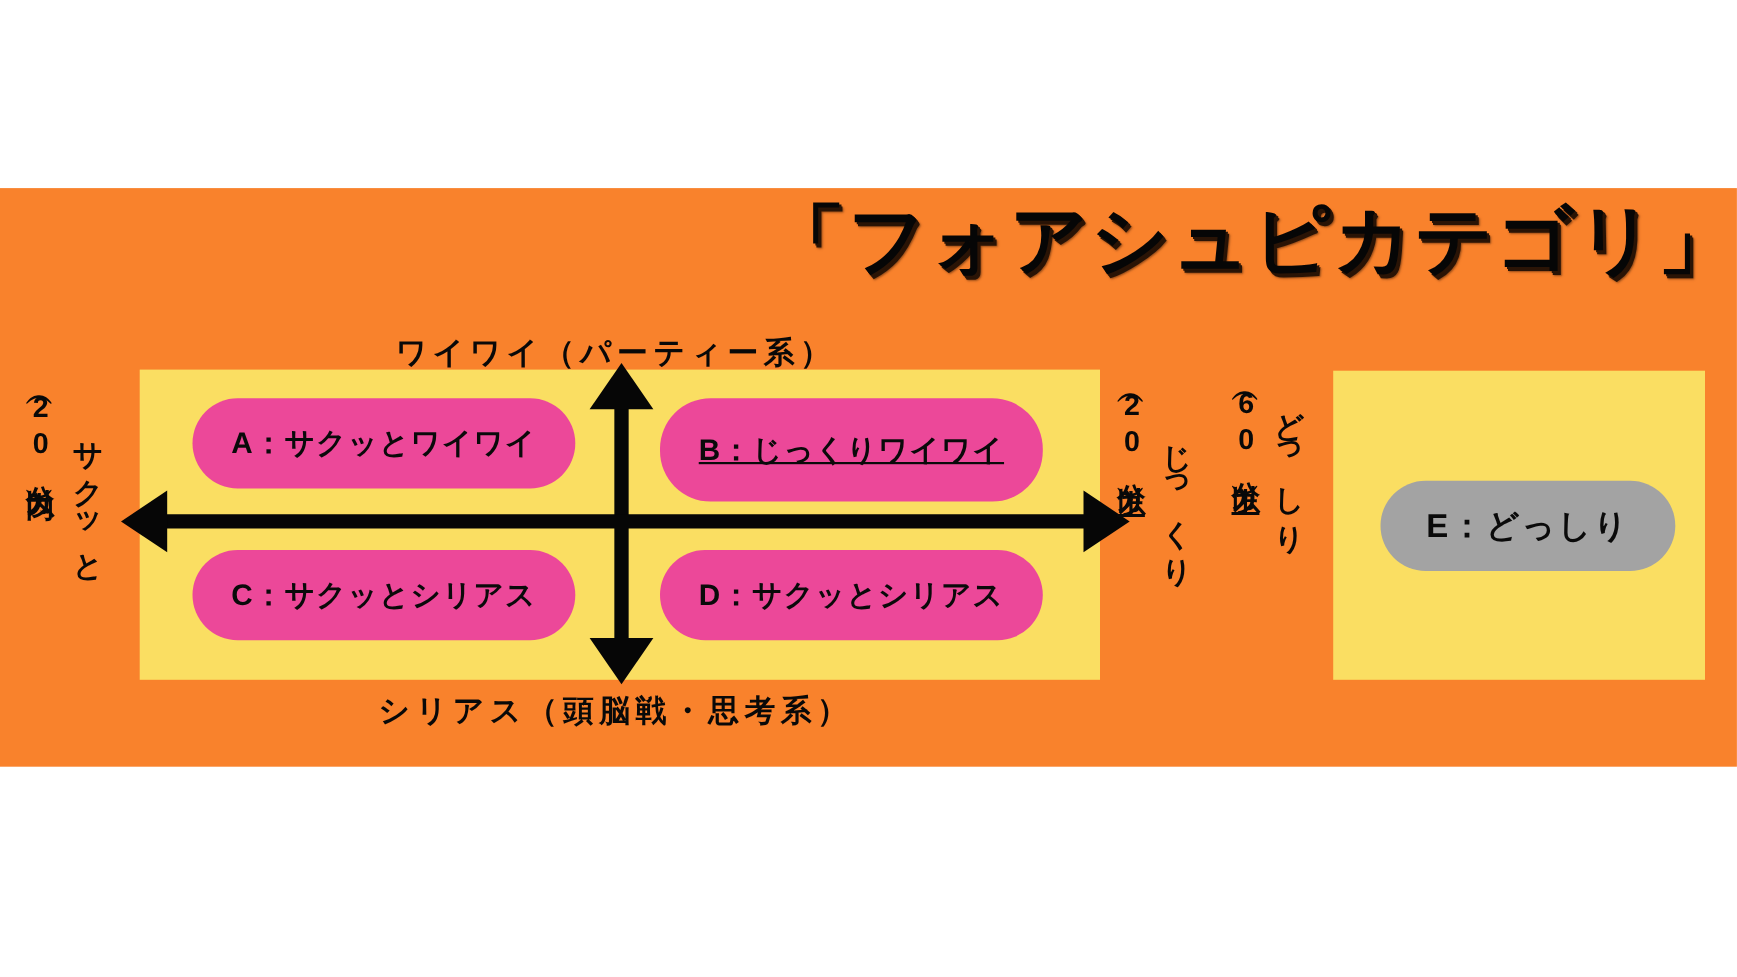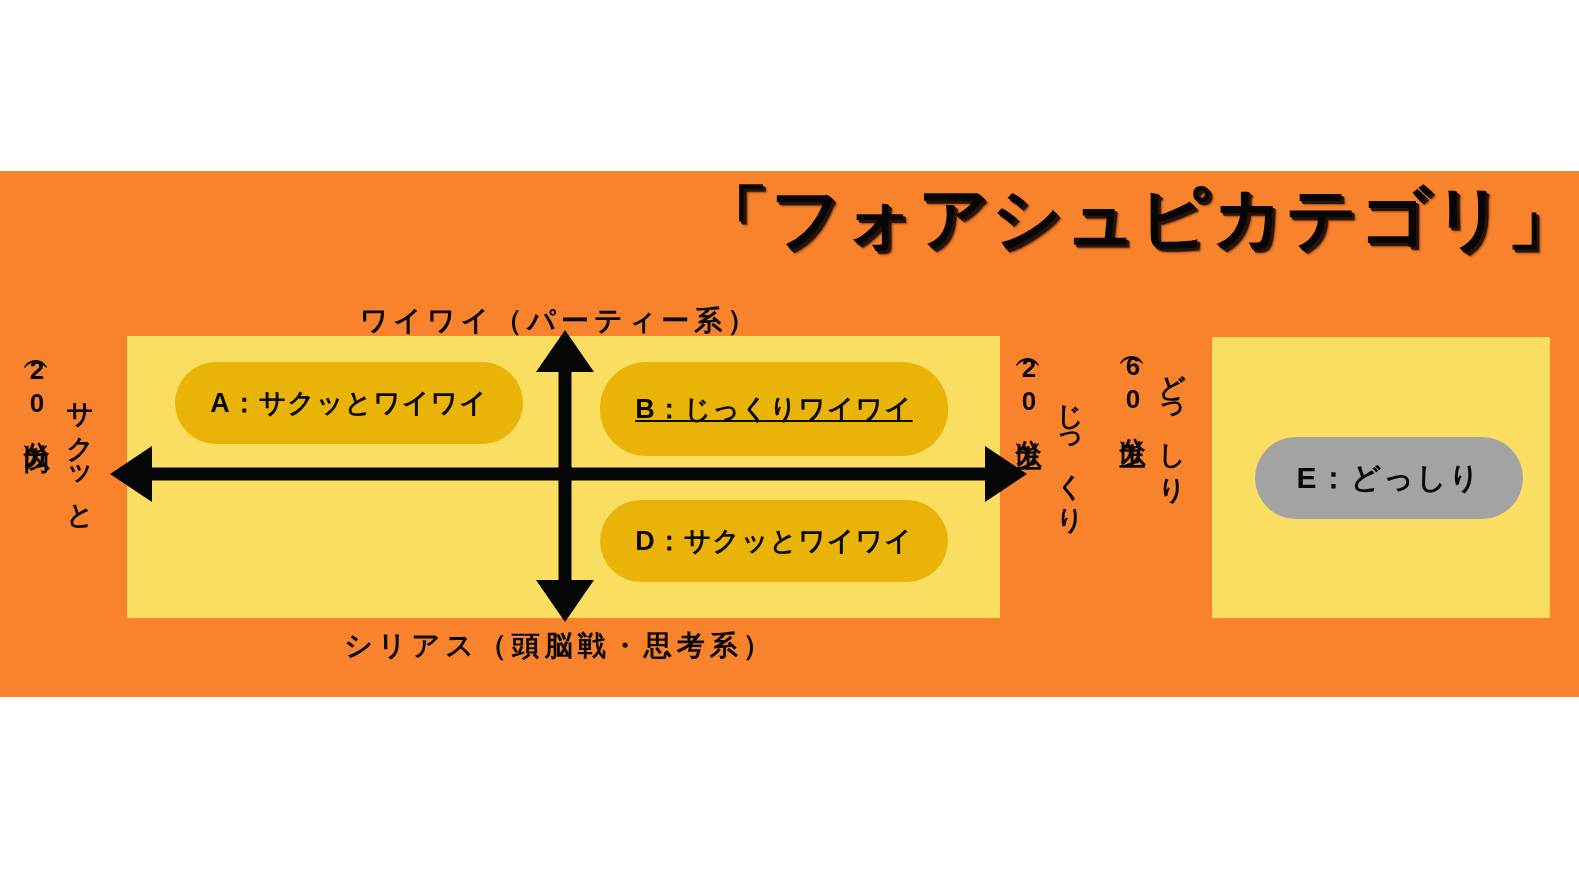--- a/index.html
+++ b/index.html
@@ -56,21 +56,21 @@
     left: 127px;
     top: 336px;
     width: 873px;
     height: 282px;
     background: #FADE62;
   }
 
   
   .pill {
     position: absolute;
-    background: #eab308;
+    background: #ec4899;
     border-radius: 46px;
     display: flex;
     align-items: center;
     justify-content: center;
     color: #0a0a0a;
     font-weight: 700;
     font-size: 27px;
     letter-spacing: 1px;
     white-space: nowrap;
     box-sizing: border-box;
@@ -197,17 +197,18 @@
   <div class="vlabel v-jikkuri">じっくり</div>
 
   <div class="vlabel v-dosshiri-paren">（60分以上）</div>
   <div class="vlabel v-dosshiri">どっしり</div>
 
   <div class="axis-label label-top">ワイワイ（パーティー系）</div>
   <div class="axis-label label-bottom">シリアス（頭脳戦・思考系）</div>
 
   <div class="pill pill-a">A：サクッとワイワイ</div>
   <div class="pill pill-b">B：じっくりワイワイ</div>
-  <div class="pill pill-d">D：サクッとワイワイ</div>
+  <div class="pill pill-c">C：サクッとシリアス</div>
+  <div class="pill pill-d">D：サクッとシリアス</div>
 
   <div class="pill-e">E：どっしり</div>
 
 </div>
 
 </body></html>

